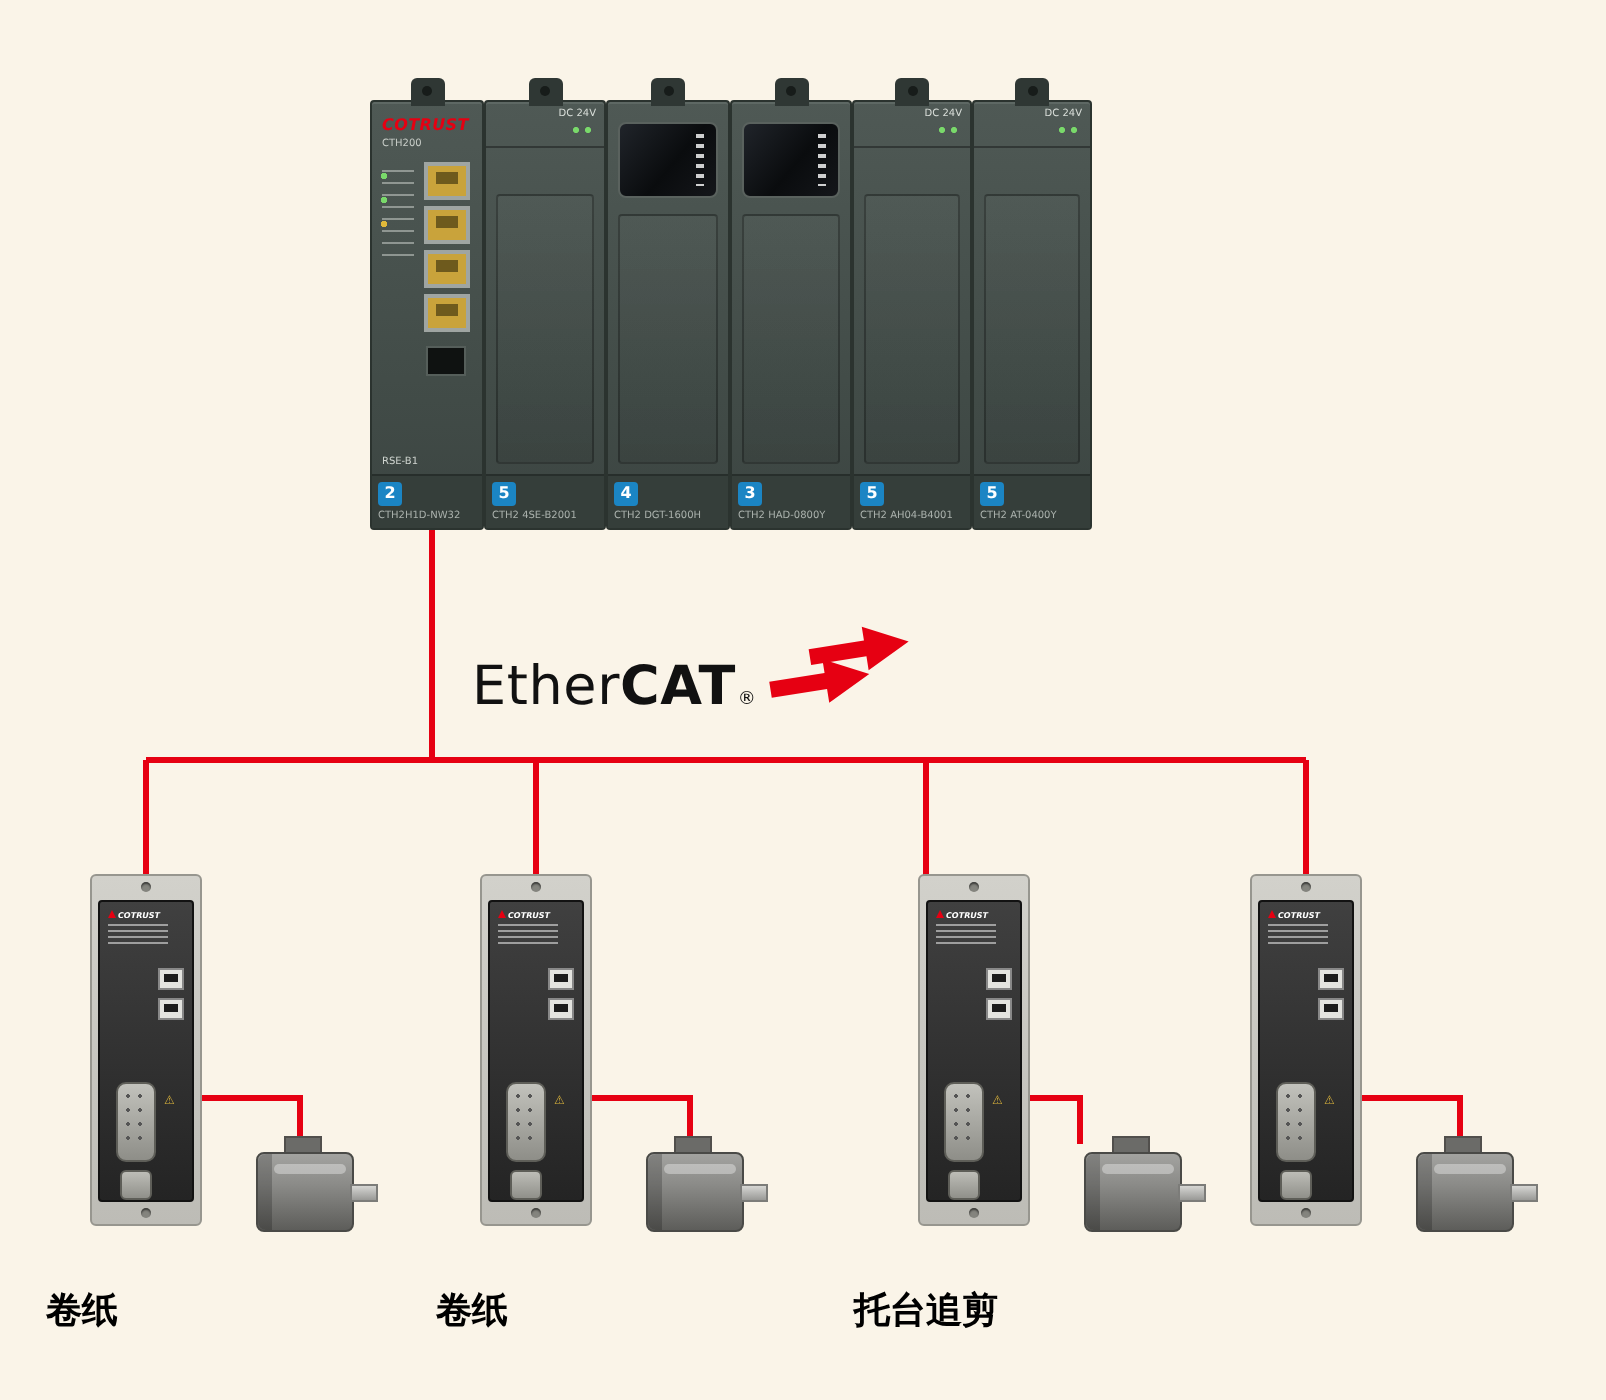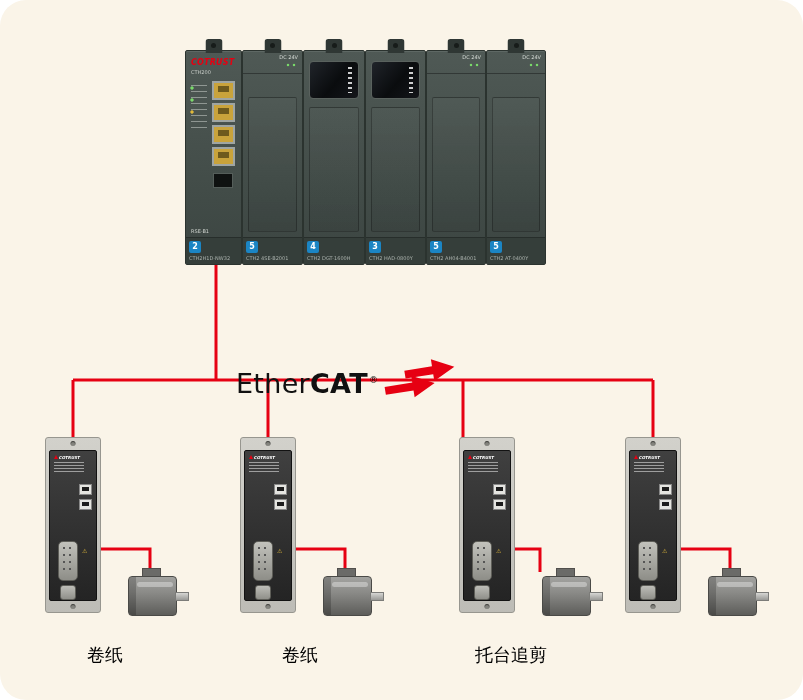--- a/index.html
+++ b/index.html
@@ -1,20 +1,19 @@
 <!DOCTYPE html>
 <html><head>
 <meta charset="utf-8">
 <style>
   html,body{margin:0;padding:0;}
   .canvas{
     position:relative;width:803px;height:700px;overflow:hidden;
     background:#faf4e8;
     font-family:"DejaVu Sans","Liberation Sans",sans-serif;
-    border-radius:26px;
   }
   
   .wires{position:absolute;left:0;top:0;width:803px;height:700px;pointer-events:none;}
 
   
   .plc{position:absolute;left:185px;top:38px;width:361px;height:227px;}
   .module{position:absolute;top:12px;bottom:0;background:linear-gradient(#4f5955,#414b47 70%,#3c4542);
     border:1px solid #2b332f;border-radius:2px;box-shadow:inset 0 1px 0 rgba(255,255,255,.09);box-sizing:border-box;}
   .ear{position:absolute;top:-12px;left:50%;transform:translateX(-50%);width:15px;height:12px;
     background:#2f3734;border-radius:3px 3px 0 0;border:1px solid #20272400;}
@@ -48,21 +47,21 @@
                radial-gradient(circle at 2px 15px,#79d96a 1.5px,transparent 1.7px),
                radial-gradient(circle at 2px 27px,#e0b93a 1.5px,transparent 1.7px);}
   .rjcol{position:absolute;left:26px;top:30px;width:25px;}
   .rj45{width:23px;height:19px;margin-bottom:3px;background:#c9a33b;border:2px solid #9fa5a2;
     box-sizing:border-box;position:relative;}
   .rj45:after{content:"";position:absolute;left:4px;top:3px;right:4px;height:6px;background:#6e5a1d;}
   .usb{position:absolute;left:27px;top:122px;width:18px;height:13px;background:#0f1211;border:1px solid #555e5a;}
   .cpu-portlabel{position:absolute;left:5px;bottom:30px;font-size:5px;color:#cfd4cf;}
 
   
-  .ethercat{position:absolute;left:236px;top:322px;display:flex;color:#111;margin-top:46px;}
+  .ethercat{position:absolute;left:236px;top:322px;display:flex;align-items:center;color:#111;}
   .ec-text{font-size:27px;letter-spacing:.3px;}
   .ec-text b{font-weight:bold;}
   .ec-reg{font-size:9px;position:relative;top:7px;margin-left:1px;}
   .ec-arrow{margin-left:2px;position:relative;top:-9px;}
 
   
   .unit{position:absolute;top:437px;width:200px;height:240px;}
   .drive{position:absolute;left:0;top:0;width:56px;height:176px;background:linear-gradient(#d2d1cb,#bdbcb6);
     border:1px solid #97968f;border-radius:3px;box-sizing:border-box;}
   .hole{position:absolute;left:50%;transform:translateX(-50%);width:5px;height:5px;border-radius:50%;
@@ -96,22 +95,22 @@
   .motor{position:absolute;left:83px;top:131px;width:70px;height:48px;}
   .mbox{position:absolute;left:14px;top:0;width:17px;height:11px;background:#6b6b68;border:1px solid #514f4c;}
   .mbody{position:absolute;left:0;top:8px;width:47px;height:38px;border-radius:4px;
     background:linear-gradient(#a3a3a0 0%,#8b8b88 40%,#5d5d5a 100%);border:1px solid #4a4a47;}
   .mbody:before{content:"";position:absolute;left:0;top:0;bottom:0;width:7px;
     background:rgba(0,0,0,.20);border-radius:4px 0 0 4px;}
   .mbody:after{content:"";position:absolute;left:8px;right:3px;top:5px;height:5px;
     background:rgba(255,255,255,.35);border-radius:3px;}
   .mshaft{position:absolute;left:47px;top:24px;width:12px;height:7px;
     background:linear-gradient(#d6d6d3,#99item9996);background:linear-gradient(#d6d6d3,#999996);border:1px solid #7c7c79;}
-  .unit-label{position:absolute;top:206px;left:-22px;width:100px;text-align:right;
-    font-size:18px;font-weight:normal;color:#000;}
+  .unit-label{position:absolute;top:206px;left:-22px;width:100px;text-align:left;
+    font-size:18px;font-weight:bold;color:#000;}
   .unit-label.wide{left:-32px;width:120px;}
 </style>
 </head>
 <body>
 
 <div class="canvas">
 
   <svg class="wires" viewBox="0 0 803 700">
     <polyline points="216,265 216,380" fill="none" stroke="#e60012" stroke-width="3"></polyline>
     <polyline points="73,380 653,380" fill="none" stroke="#e60012" stroke-width="3"></polyline>

